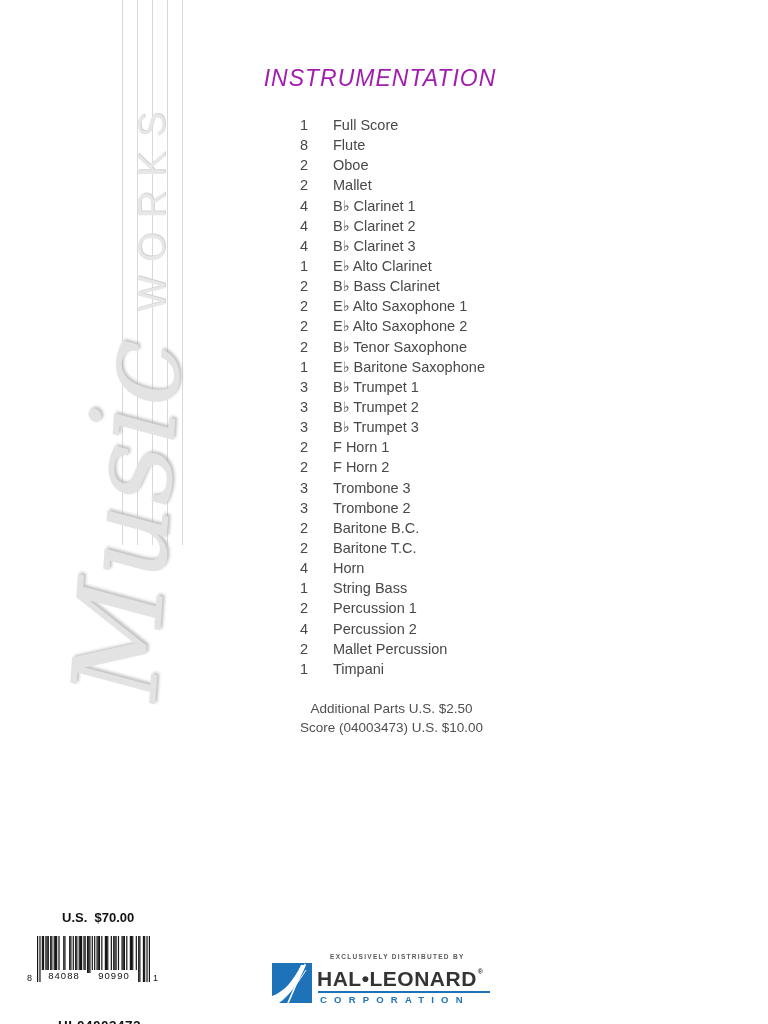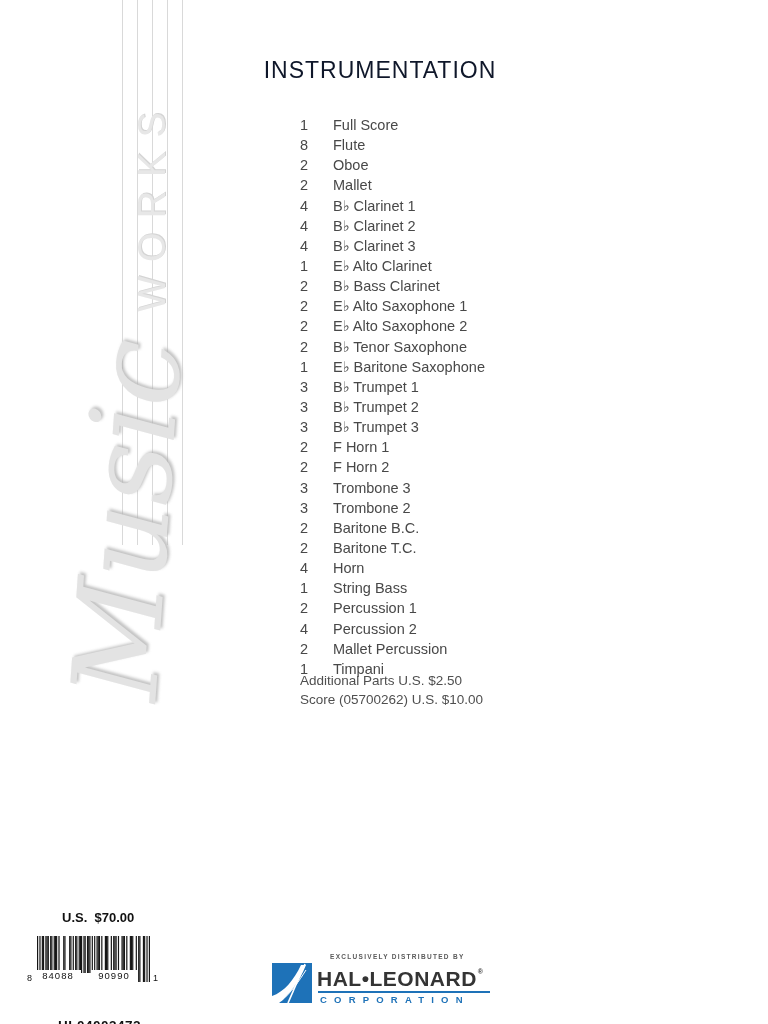--- a/index.html
+++ b/index.html
@@ -20,40 +20,40 @@
   }
   .wm-music{
     position:absolute;left:-58px;top:440px;width:380px;height:160px;line-height:150px;
     transform:rotate(-86deg);text-align:center;
     font-family:"DejaVu Serif","Liberation Serif",serif;font-style:italic;
     font-size:118px;color:#e3e3e3;text-shadow:2px 2px 3px rgba(175,175,175,.75);
     z-index:0;user-select:none;
   }
   
   .title{
-    position:absolute;left:0;right:8px;top:57px;margin:0;z-index:1;
+    position:absolute;left:0;right:8px;top:57px;margin:8px;z-index:1;
     text-align:center;font-size:23px;font-weight:normal;
-    letter-spacing:1px;color:#0f172a;
+    letter-spacing:1px;color:#a21caf;font-style:italic;
   }
   .inst-list{position:absolute;left:268px;top:115px;z-index:1;}
   .inst-row{display:grid;grid-template-columns:40px auto;column-gap:25px;height:20.15px;
     font-size:14.5px;line-height:20.15px;color:#484848;}
   .inst-row .qty{text-align:right;}
-  .pricing{position:absolute;left:300px;top:671px;z-index:1;
-    font-size:13.5px;line-height:19px;color:#4f4f4f;}
+  .pricing{position:absolute;left:300px;top:699px;z-index:1;
+    font-size:13.5px;line-height:19px;color:#4f4f4f;text-align:center;}
   
   .price-us{position:absolute;left:62px;top:910px;z-index:1;
     font-size:13px;font-weight:bold;color:#111;white-space:pre;}
   .barcode{position:absolute;left:27px;top:936px;width:150px;height:50px;z-index:1;color:#111;}
   .barcode svg{position:absolute;left:10px;top:0;}
   .bc-left{position:absolute;left:0px;top:37px;font-size:9px;}
   .bc-right{position:absolute;left:126px;top:37px;font-size:9px;}
   .bc-g1,.bc-g2{position:absolute;top:34px;width:46px;height:12px;background:#fff;
     text-align:center;font-size:9.5px;letter-spacing:1px;}
-  .bc-g1{left:8px;}
+  .bc-g1{left:14px;}
   .bc-g2{left:64px;}
   .catalog{position:absolute;left:58px;top:995px;z-index:1;
     font-size:13.5px;font-weight:bold;letter-spacing:.5px;color:#111;margin-top:23px;}
   
   .hl-block{position:absolute;left:272px;top:951px;width:230px;height:60px;z-index:1;}
   .hl-tagline{position:absolute;left:58px;top:2px;width:120px;text-align:center;
     font-size:6.5px;font-weight:bold;letter-spacing:1.3px;color:#5a5a5a;white-space:nowrap;}
   .hl-square{position:absolute;left:0;top:12px;}
   .hl-name{position:absolute;left:45px;top:16px;width:180px;white-space:nowrap;
     font-size:21px;font-weight:bold;letter-spacing:.5px;color:#343434;}
@@ -189,21 +189,21 @@
         <span class="nm">Mallet Percussion</span>
       </div>
       <div class="inst-row">
         <span class="qty">1</span>
         <span class="nm">Timpani</span>
       </div>
     </div>
 
   <div class="pricing">
     <div>Additional Parts U.S. $2.50</div>
-    <div>Score (05700262) U.S. $10.00</div>
+    <div>Score (04003473) U.S. $10.00</div>
   </div>
 
   <div class="price-us">U.S.  $70.00</div>
 
   <div class="barcode">
     <span class="bc-left">8</span>
     <svg id="bc-svg" width="113" height="46" viewBox="0 0 95 46" preserveAspectRatio="none">
         <rect x="0" y="0" width="1" height="46" fill="#151515"></rect>
         <rect x="2" y="0" width="1" height="46" fill="#151515"></rect>
         <rect x="4" y="0" width="1" height="46" fill="#151515"></rect>

